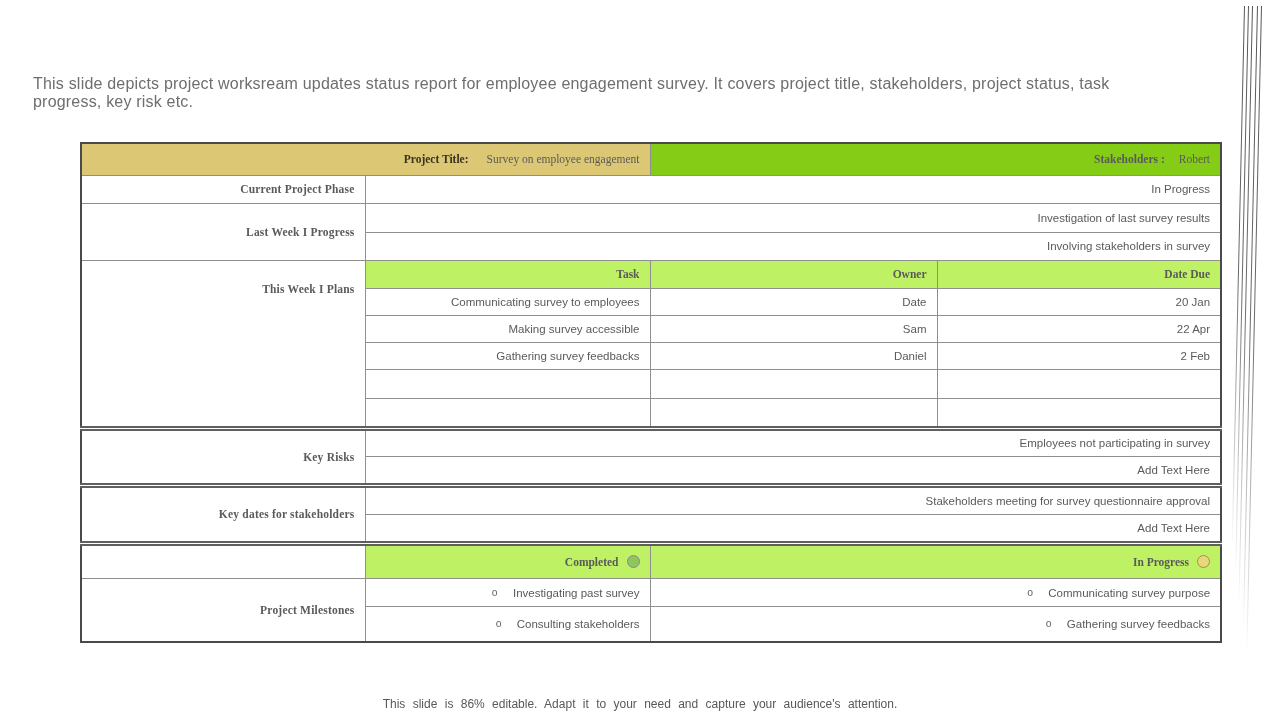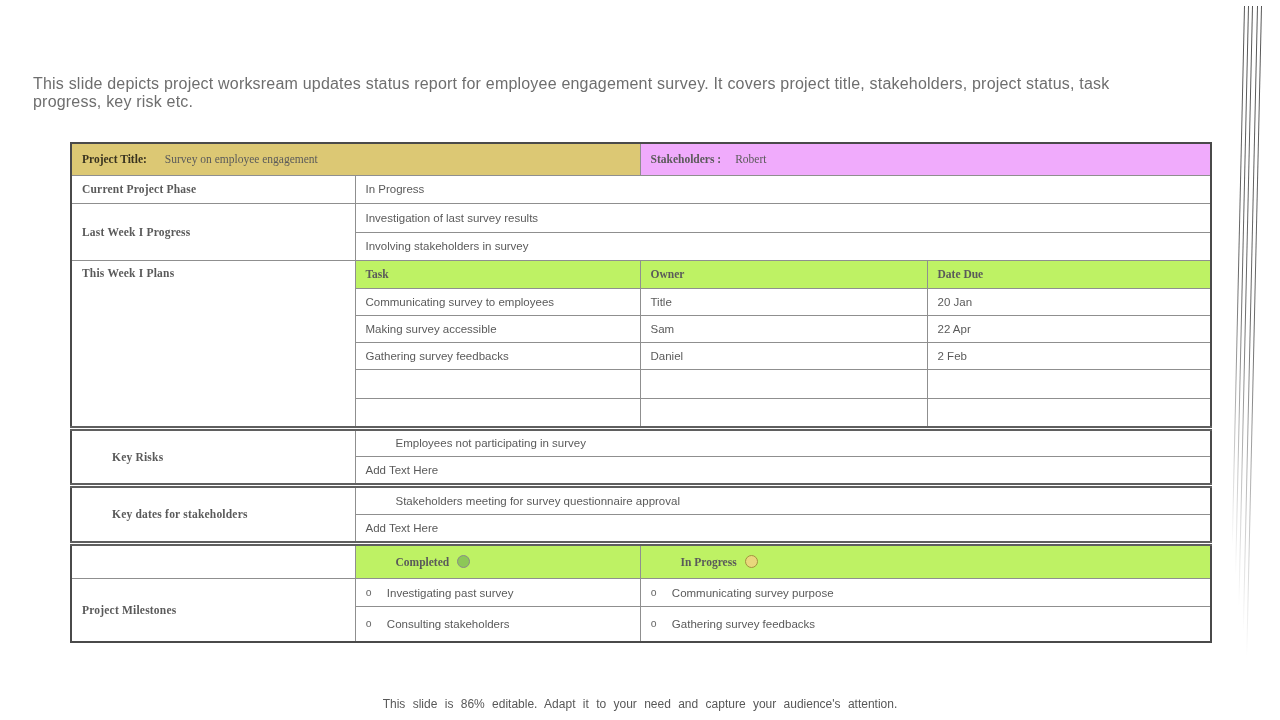--- a/index.html
+++ b/index.html
@@ -19,23 +19,24 @@
   }
   
   .corner-lines { position:absolute; top:6px; right:8px; width:30px; height:660px; }
   .corner-lines .ln {
     position:absolute; top:0; width:1px;
     background:linear-gradient(to bottom, #565656 0%, #6a6a6a 50%, rgba(120,120,120,0) 100%);
     transform:rotate(1.3deg); transform-origin:top center;
   }
   
   table.report {
-    position:absolute; left:70px; top:142px; width:1140px;
+    position:absolute; left:80px; top:142px; width:1140px;
     border-collapse:collapse; table-layout:fixed;
     border:2px solid #4a4a4a;
+    text-align:right;
   }
   table.report td {
     border:1px solid #8f8f8f; padding:0 10px; vertical-align:middle;
     font-size:11.5px; color:#5a5a5a; overflow:hidden; white-space:nowrap;
   }
   td.lab {
     font-family:"Liberation Serif", "DejaVu Serif", serif;
     font-weight:700; font-size:15px; color:#1d1d1d; letter-spacing:0.2px;
   }
   td.sub {
@@ -44,21 +45,21 @@
     font-weight:700; font-size:15px; color:#242424;
   }
   td.ylw {
     background:#dcc874;
     font-family:"Liberation Serif", "DejaVu Serif", serif;
     font-size:14.5px; color:#4a4334;
   }
   td.ylw .hlab { font-weight:700; color:#39331f; }
   td.ylw .hval { margin-left:18px; }
   td.grn {
-    background:#f0abfc; border-left:1px solid #cfcfcf;
+    background:#84cc16; border-left:1px solid #cfcfcf;
     font-family:"Liberation Serif", "DejaVu Serif", serif;
     font-size:14.5px; color:#f7f7f1;
   }
   td.grn .hlab { font-weight:700; }
   td.grn .hval { margin-left:14px; }
   tr.sec td { border-top:5px double #5f5f5f;padding-left:40px; }
   .dot {
     display:inline-block; width:13px; height:13px; border-radius:50%;
     vertical-align:-2px; margin-left:8px;
   }
@@ -113,28 +114,28 @@
 
     <tr style="height:29px;">
       <td class="lab" rowspan="2">Last Week I Progress</td>
       <td colspan="3">Investigation of last survey results</td>
     </tr>
     <tr style="height:28px;">
       <td colspan="3">Involving stakeholders in survey</td>
     </tr>
 
     <tr style="height:28px;">
-      <td class="lab" rowspan="6" style="vertical-align:top; padding-top:6px;">This Week I Plans</td>
+      <td class="lab" rowspan="6" style="vertical-align:top; padding-top:22px;">This Week I Plans</td>
       <td class="sub">Task</td>
       <td class="sub">Owner</td>
       <td class="sub">Date Due</td>
     </tr>
     <tr style="height:27px;">
       <td>Communicating survey to employees</td>
-      <td>Title</td>
+      <td>Date</td>
       <td>20 Jan</td>
     </tr>
     <tr style="height:27px;margin-left:20px;">
       <td>Making survey accessible</td>
       <td>Sam</td>
       <td>22 Apr</td>
     </tr>
     <tr style="height:27px;">
       <td>Gathering survey feedbacks</td>
       <td>Daniel</td>

